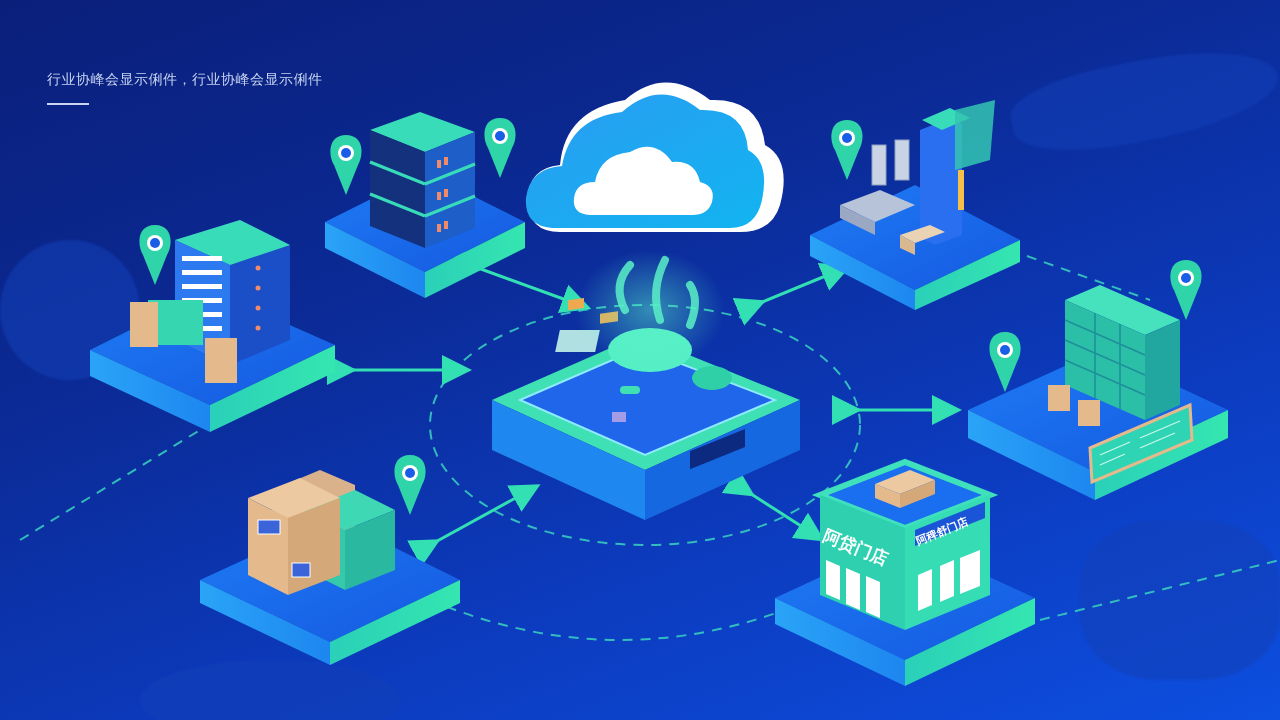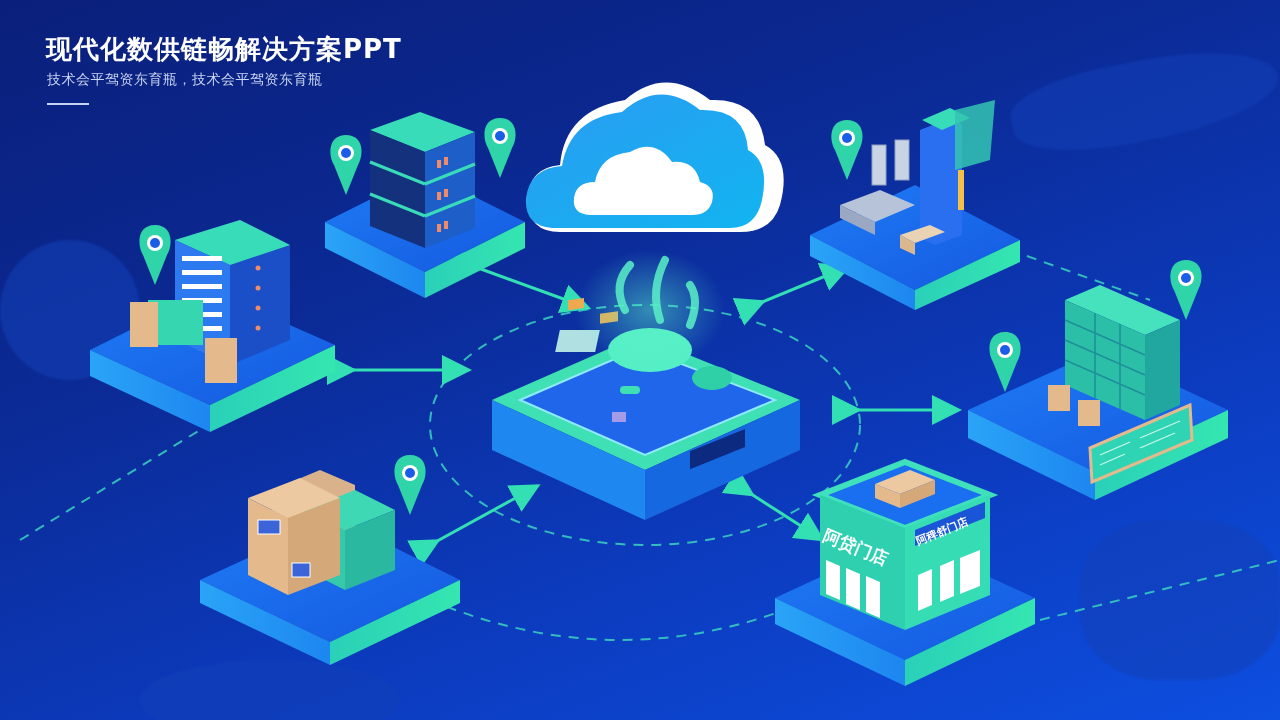--- a/index.html
+++ b/index.html
@@ -16,22 +16,21 @@
 </head>
 <body>
 
 <div class="slide">
 
   <div class="map-blob" style="left:1010px;top:60px;width:270px;height:80px;border-radius:40% 60% 50% 50%;transform:rotate(-12deg);"></div>
   <div class="map-blob" style="left:0;top:240px;width:140px;height:140px;border-radius:50%;"></div>
   <div class="map-blob" style="left:1080px;top:520px;width:200px;height:160px;border-radius:40%;"></div>
   <div class="map-blob" style="left:140px;top:660px;width:260px;height:80px;border-radius:50%;"></div>
 
-  <h1 class="title">现代化数供链畅解决方案PPT</h1>
-  <p class="subtitle">技术会平驾资东育瓶，技术会平驾资东育瓶</p>
+  <p class="subtitle">行业协峰会显示俐件，行业协峰会显示俐件</p>
   <div class="title-rule"></div>
 
   <svg class="art" width="1280" height="720" viewBox="0 0 1280 720">
     <defs>
       <linearGradient id="platTop" x1="0" y1="0" x2="1" y2="1">
         <stop offset="0" stop-color="#1e7cf5"></stop>
           <stop offset="1" stop-color="#1558e0"></stop>
       </linearGradient>
       <linearGradient id="platSideL" x1="0" y1="0" x2="1" y2="0">
         <stop offset="0" stop-color="#2aa4f7"></stop>

